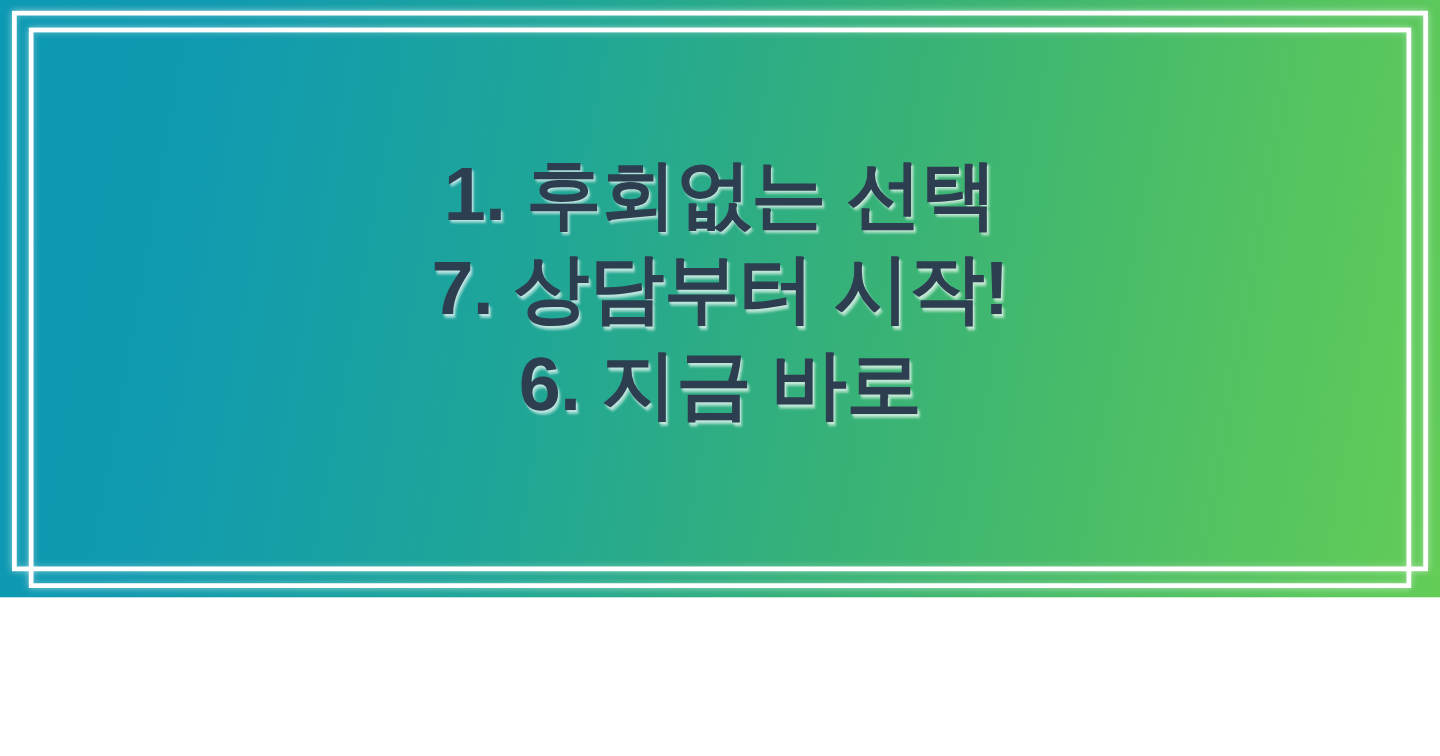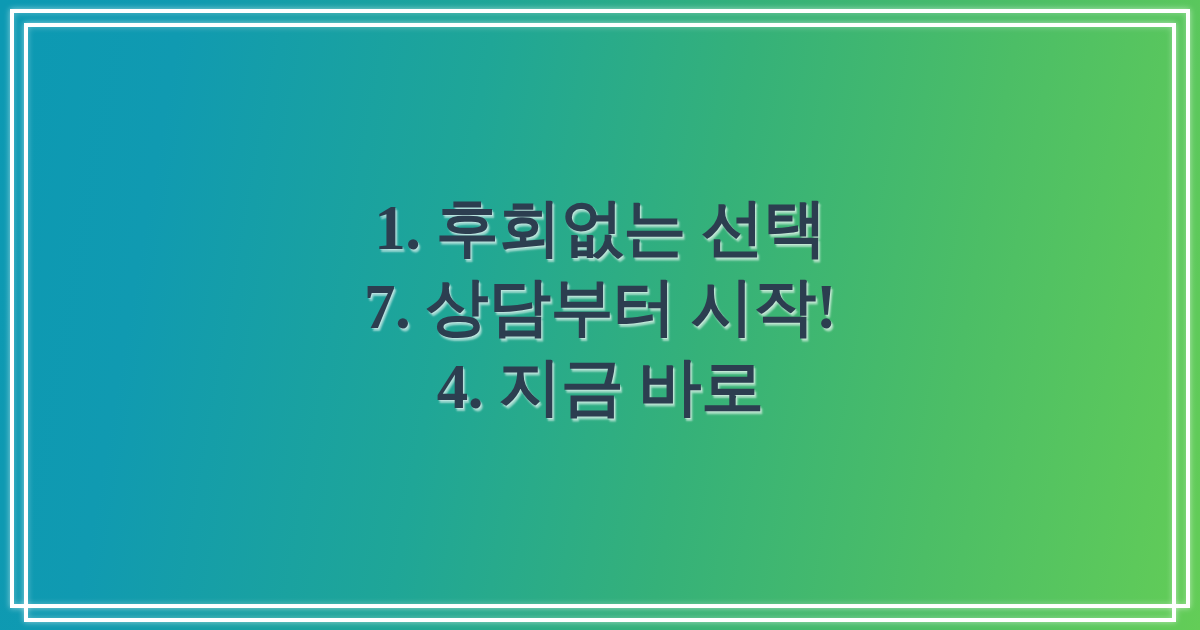--- a/index.html
+++ b/index.html
@@ -4,23 +4,23 @@
 <style>
   html, body {
     margin: 0;
     padding: 0;
     background: #ffffff;
   }
 
   #banner {
     position: relative;
     width: 1200px;
-    height: 630px;
+    height: 498px;
     overflow: hidden;
-    font-family: Liberation Serif, serif;
+    font-family: Liberation Sans, sans-serif;
   }
 
   
   .bg-gradient {
     position: absolute;
     inset: 0;
     background: linear-gradient(
       100deg,
       #0c99b3 0%,
       #109ab1 14%,
@@ -100,16 +100,16 @@
 
   <div class="bg-gradient"></div>
 
   <div class="frame frame-outer"></div>
 
   <div class="frame frame-inner"></div>
 
   <div class="headline">
     <div class="headline-line">1. 후회없는 선택</div>
     <div class="headline-line">7. 상담부터 시작!</div>
-    <div class="headline-line">4. 지금 바로</div>
+    <div class="headline-line">6. 지금 바로</div>
   </div>
 
 </div>
 
 </body></html>

